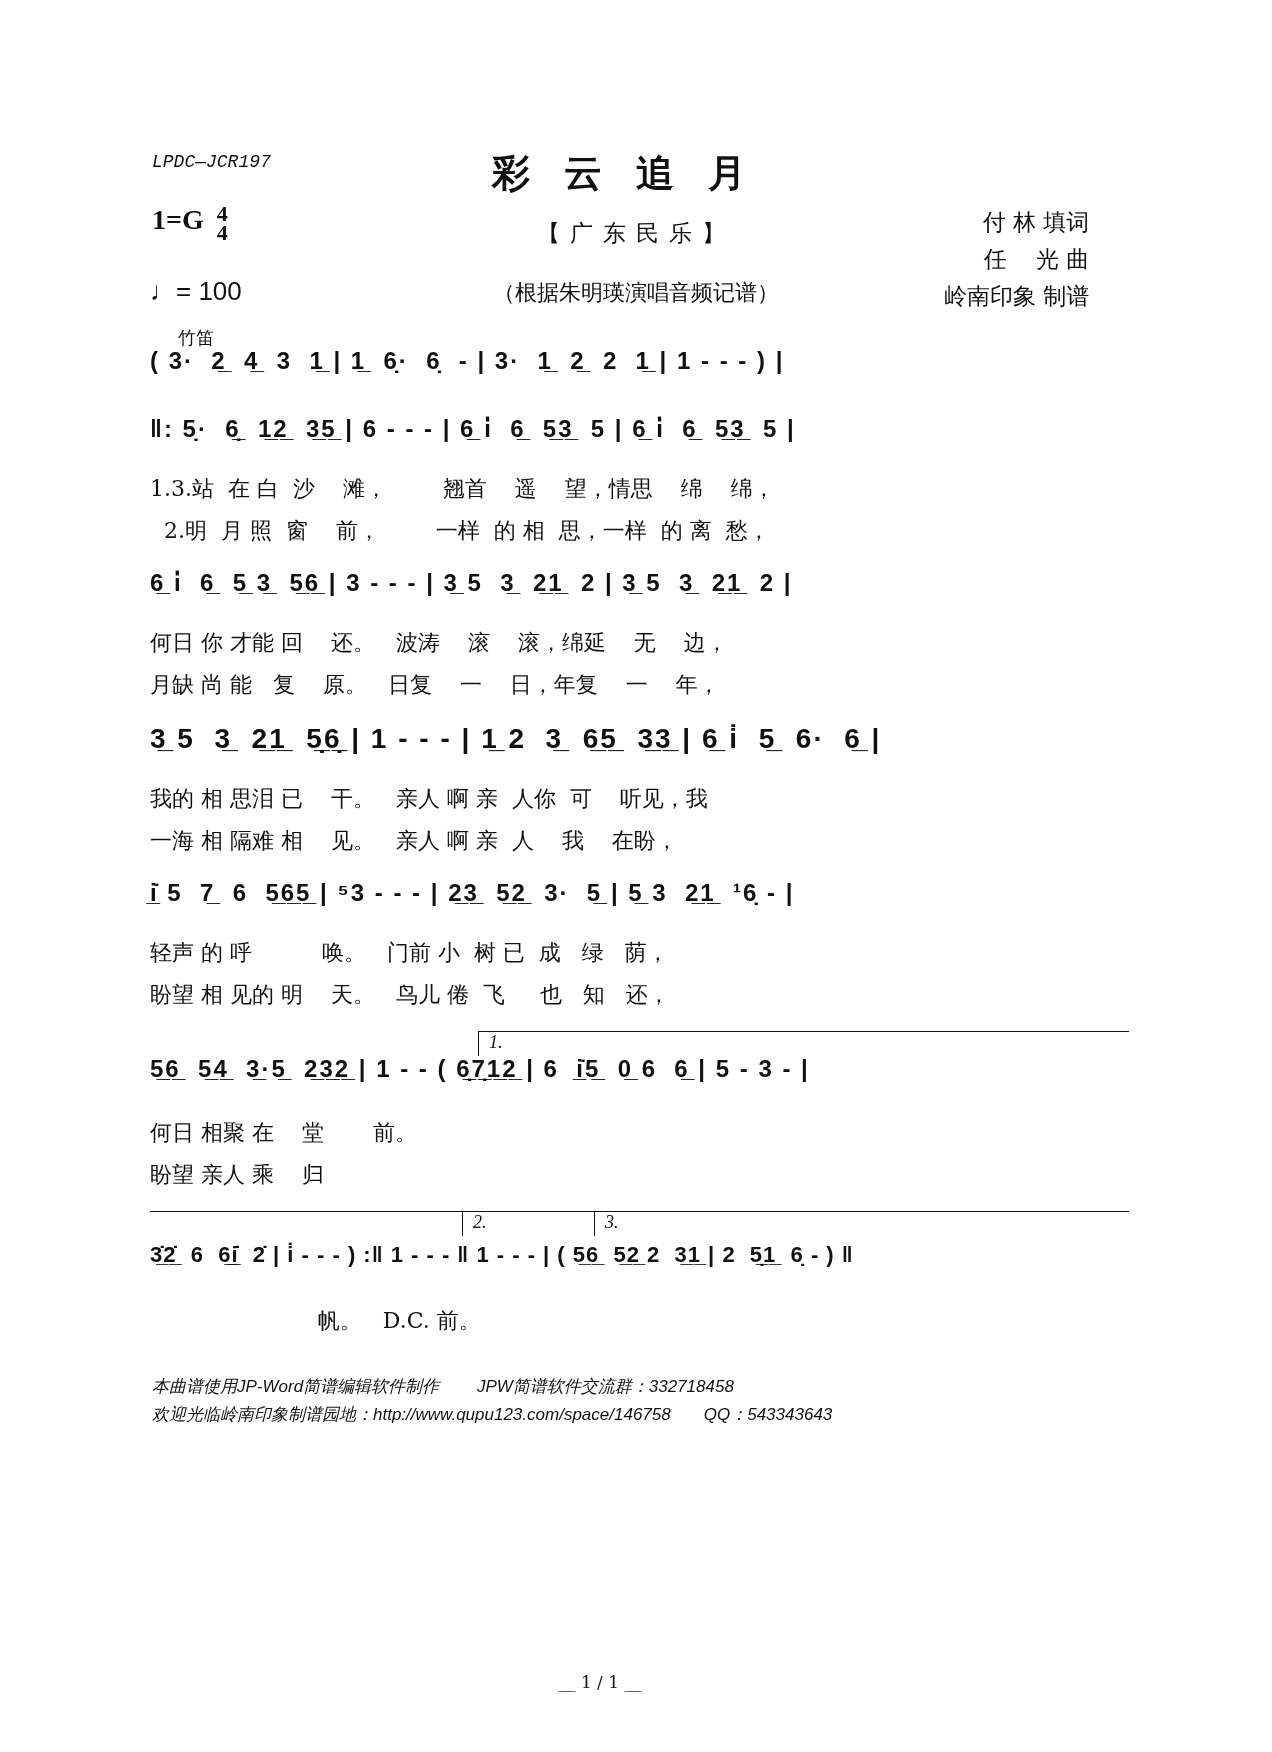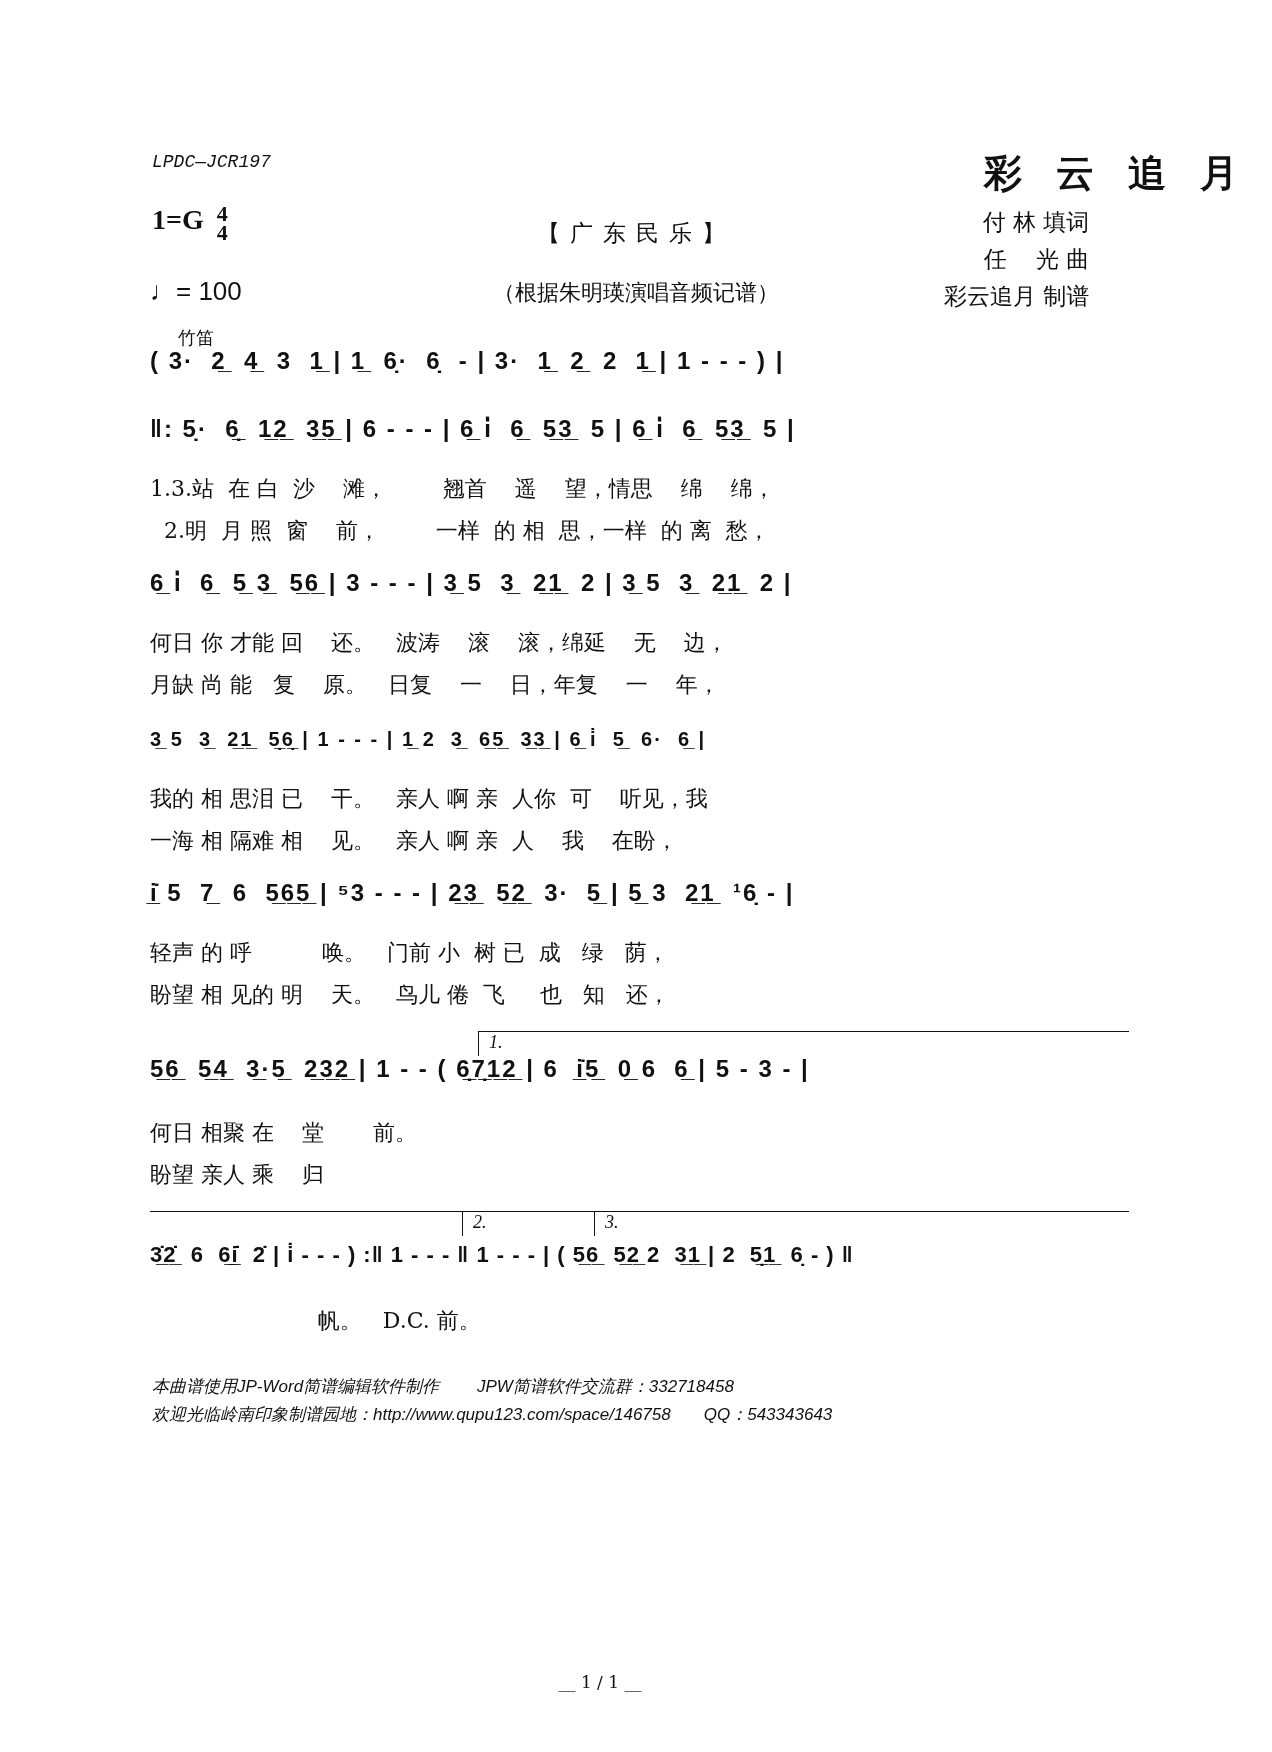--- a/index.html
+++ b/index.html
@@ -1,19 +1,19 @@
 <!DOCTYPE html>
 <html><head>
 <meta charset="utf-8">
 <style>
   html,body{margin:0;padding:0;background:#fff;}
   body{width:1272px;height:1752px;position:relative;overflow:hidden;color:#111;font-family:"DejaVu Sans",sans-serif;}
   .abs{position:absolute;}
   .code{left:152px;top:152px;font-family:Liberation Mono, monospace;font-style:italic;font-size:18px;}
-  .title{left:0;width:1272px;top:148px;text-align:right;font-family:"DejaVu Serif",serif;font-size:38px;font-weight:bold;letter-spacing:34px;}
+  .title{left:0;width:1272px;top:148px;text-align:center;font-family:"DejaVu Serif",serif;font-size:38px;font-weight:bold;letter-spacing:34px;}
   .key{left:152px;top:204px;font-family:"Liberation Serif",serif;font-size:28px;font-weight:bold;}
   .frac{display:inline-block;vertical-align:middle;text-align:center;line-height:19px;font-size:22px;margin-left:6px;font-family:"Liberation Serif",serif;}
   .frac span{display:block;}
   .tempo{left:150px;top:276px;font-family:"Liberation Sans",sans-serif;font-size:26px;}
   .genre{left:0;width:1272px;top:218px;text-align:center;font-family:"DejaVu Serif",serif;font-size:23px;letter-spacing:10px;}
   .note-src{left:0;width:1272px;top:278px;text-align:center;font-family:"DejaVu Serif",serif;font-size:22px;}
   .credits{left:944px;top:204px;font-family:"DejaVu Serif",serif;font-size:23px;line-height:37px;text-align:right;}
   .instr{left:178px;top:326px;font-size:18px;}
   .system{position:absolute;left:150px;width:978px;height:52px;}
   .tok{position:relative;display:inline-block;font-family:"Liberation Sans",sans-serif;font-weight:bold;font-size:26px;line-height:30px;}
@@ -35,42 +35,42 @@
     <span>4</span>
     <span>4</span>
   </span>
 </div>
 <div class="abs tempo">♩= 100</div>
 <div class="abs genre">【广东民乐】</div>
 <div class="abs note-src">（根据朱明瑛演唱音频记谱）</div>
 <div class="abs credits">
   <div>付 林 填词</div>
   <div style="white-space:pre">任    光 曲</div>
-  <div>彩云追月 制谱</div>
+  <div>岭南印象 制谱</div>
 </div>
 <div class="abs instr">竹笛</div>
 
 <div class="system" style="top:346px">
   <div class="tok" style="font-size:24px;white-space:pre;letter-spacing:2px">( 3·  2̲  4̲  3  1̲ | 1̲  6̣·  6̣  - | 3·  1̲  2̲  2  1̲ | 1 - - - ) |</div>
 </div>
 
 <div class="system" style="top:414px">
   <div class="tok" style="font-size:24px;white-space:pre;letter-spacing:2px">‖: 5̣·  6̣̲  1̲2̲  3̲5̲ | 6 - - - | 6̲ i̇  6̲  5̲3̲  5 | 6̲ i̇  6̲  5̲3̲  5 |</div>
 </div>
 <div class="lyric" style="top:474px">1.3.站  在 白  沙    滩，        翘首    遥    望，情思    绵    绵，</div>
 <div class="lyric" style="top:516px">  2.明  月 照  窗    前，        一样  的 相  思，一样  的 离  愁，</div>
 
 <div class="system" style="top:568px">
   <div class="tok" style="font-size:24px;white-space:pre;letter-spacing:2px">6̲ i̇  6̲  5̲ 3̲  5̲6̲ | 3 - - - | 3̲ 5  3̲  2̲1̲  2 | 3̲ 5  3̲  2̲1̲  2 |</div>
 </div>
 <div class="lyric" style="top:628px">何日 你 才能 回    还。   波涛    滚    滚，绵延    无    边，</div>
 <div class="lyric" style="top:670px">月缺 尚 能   复    原。   日复    一    日，年复    一    年，</div>
 
 <div class="system" style="top:724px">
-  <div class="tok" style="font-size:20px;white-space:pre;letter-spacing:2px">3̲ 5  3̲  2̲1̲  5̣̲6̣̲ | 1 - - - | 1̲ 2  3̲  6̲5̲  3̲3̲ | 6̲ i̇  5̲  6·  6̲ |</div>
+  <div class="tok" style="font-size:28px;white-space:pre;letter-spacing:2px">3̲ 5  3̲  2̲1̲  5̣̲6̣̲ | 1 - - - | 1̲ 2  3̲  6̲5̲  3̲3̲ | 6̲ i̇  5̲  6·  6̲ |</div>
 </div>
 <div class="lyric" style="top:784px">我的 相 思泪 已    干。   亲人 啊 亲  人你  可    听见，我</div>
 <div class="lyric" style="top:826px">一海 相 隔难 相    见。   亲人 啊 亲  人    我    在盼，</div>
 
 <div class="system" style="top:878px">
   <div class="tok" style="font-size:24px;white-space:pre;letter-spacing:2px">i̲̇ 5  7̲  6  5̲6̲5̲ | ⁵3 - - - | 2̲3̲  5̲2̲  3·  5̲ | 5̲ 3  2̲1̲  ¹6̣ - |</div>
 </div>
 <div class="lyric" style="top:938px">轻声 的 呼          唤。   门前 小  树 已  成   绿   荫，</div>
 <div class="lyric" style="top:980px">盼望 相 见的 明    天。   鸟儿 倦  飞     也   知   还，</div>
 

